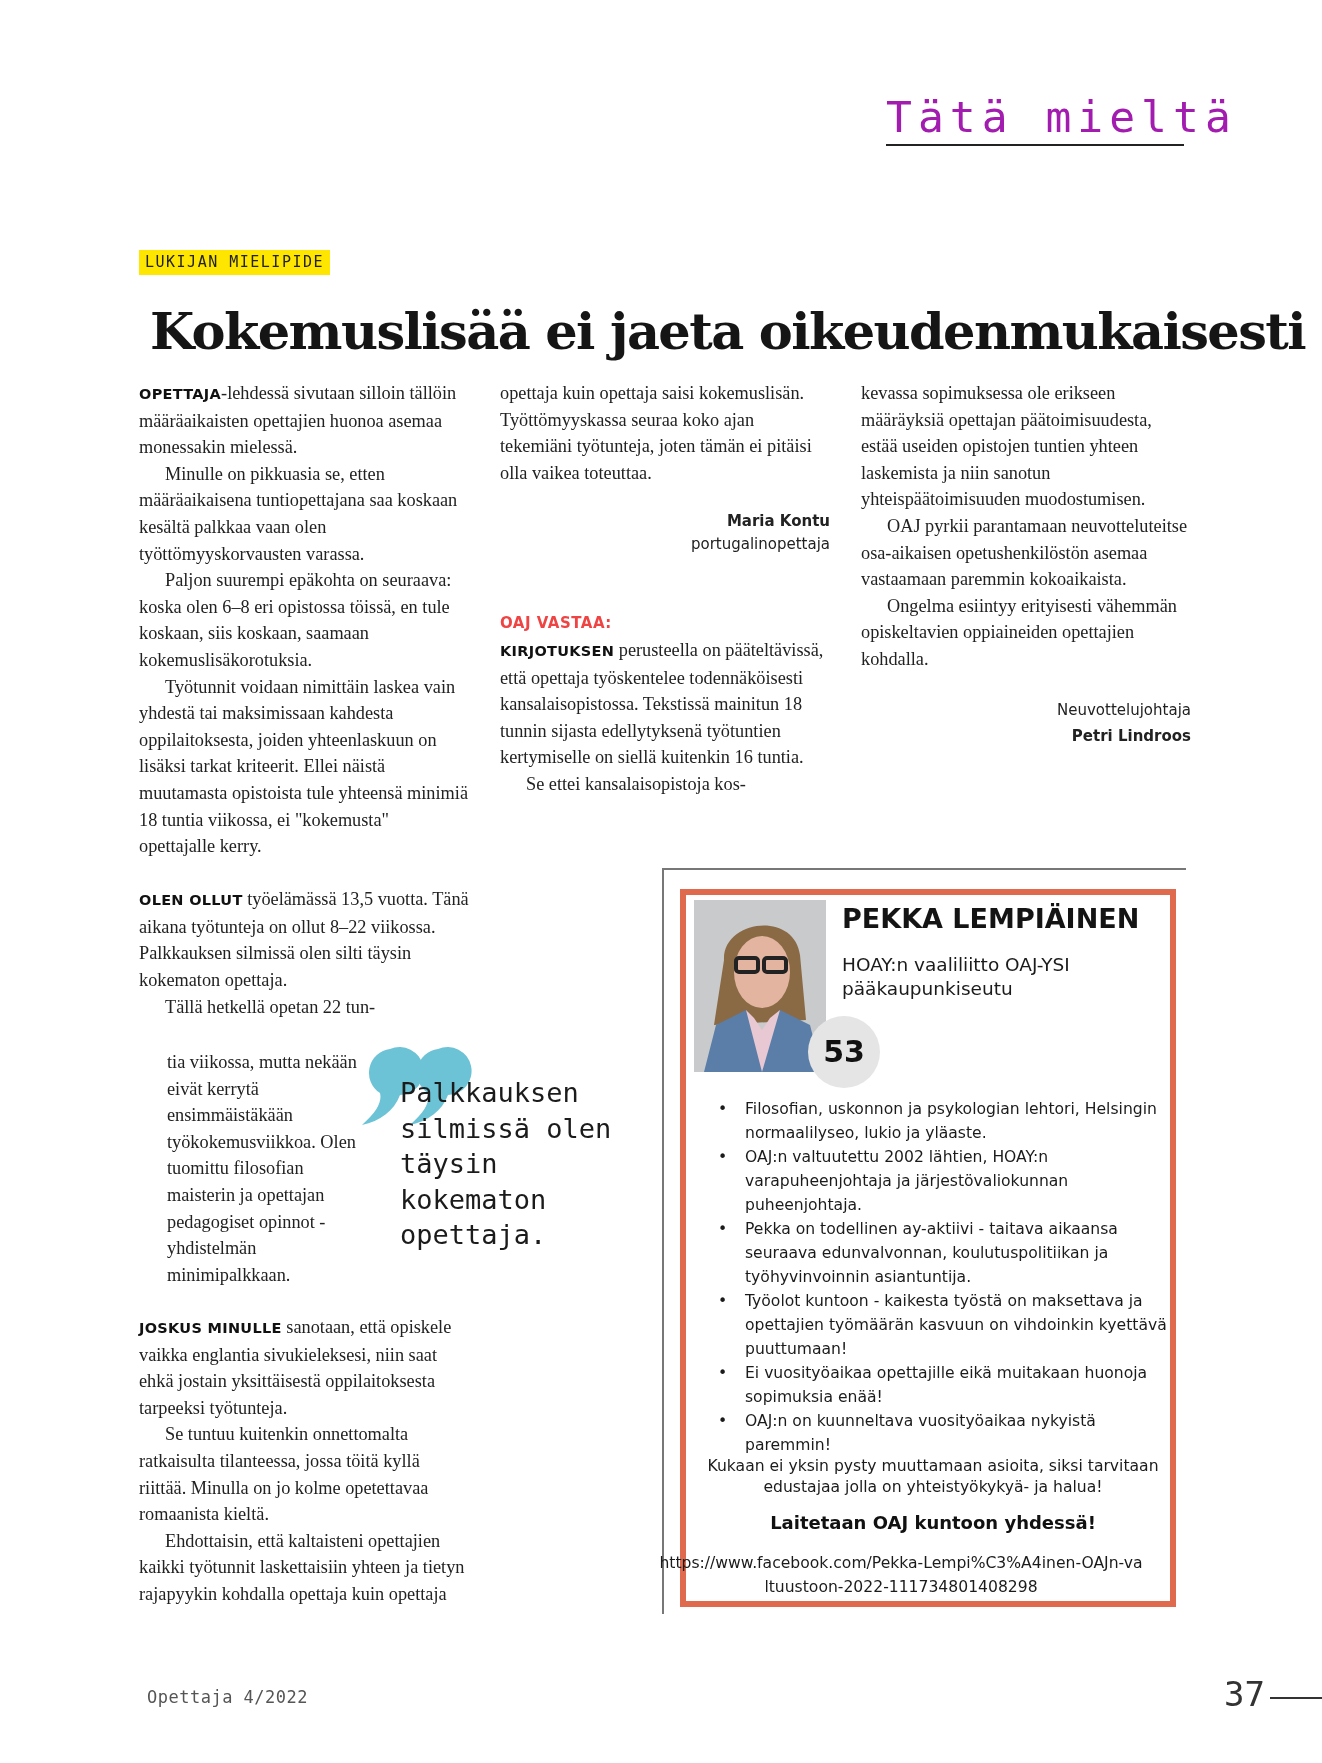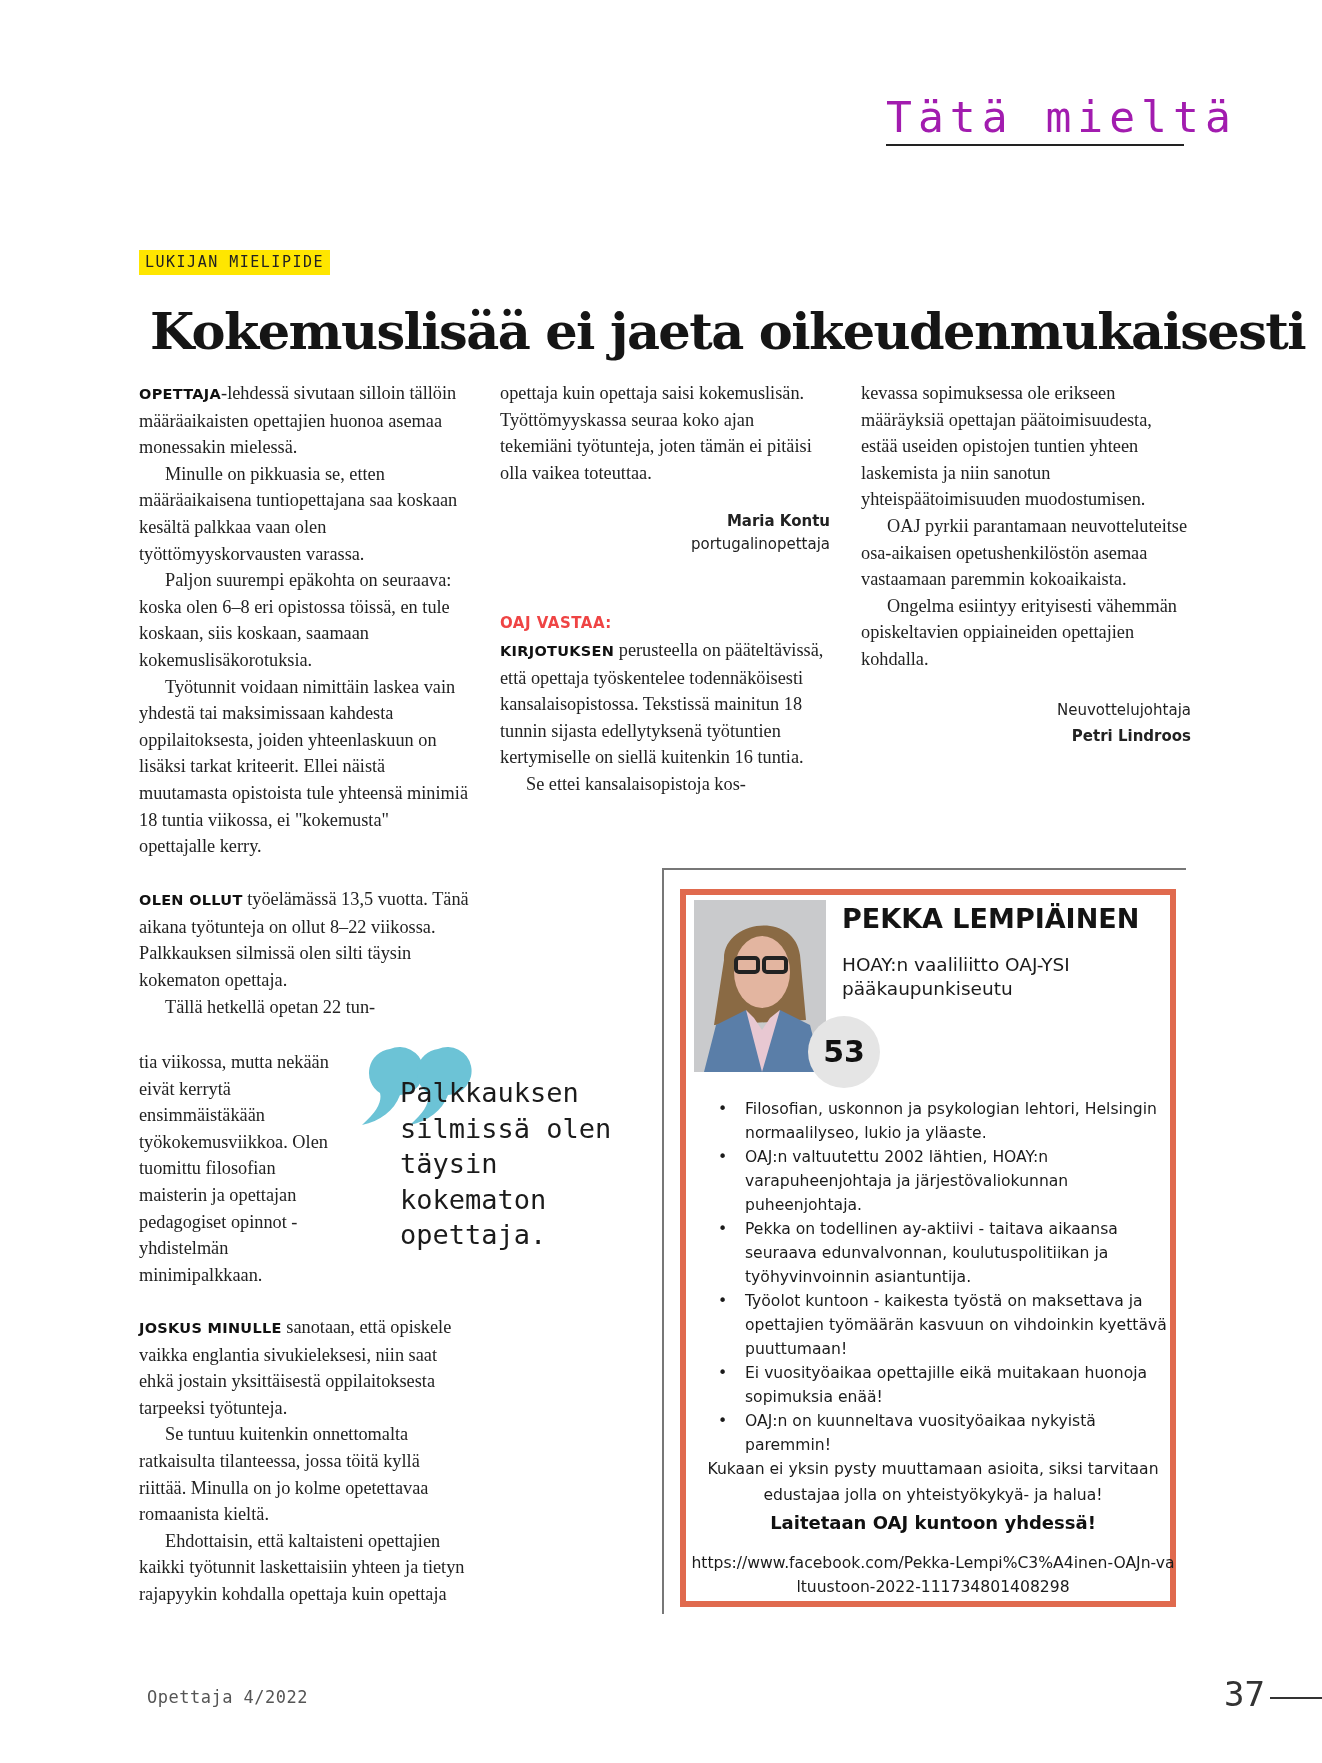--- a/index.html
+++ b/index.html
@@ -86,29 +86,29 @@
   .ad-list {
     left: 712px; top: 1097px; width: 455px; margin: 0; padding: 0; list-style: none;
     font-family: "DejaVu Sans", "Liberation Sans", sans-serif;
     font-size: 15.6px; line-height: 24px; color: #1b1b1b;
   }
   .ad-list li { position: relative; padding-left: 33px; }
   .ad-list li .bullet { position: absolute; left: 6px; top: 0; }
   .ad-closing {
     left: 690px; top: 1456px; width: 486px; text-align: center;
     font-family: "DejaVu Sans", "Liberation Sans", sans-serif;
-    font-size: 15.6px; line-height: 26px; color: #1b1b1b;
+    font-size: 15.6px; line-height: 21px; color: #1b1b1b;
   }
   .ad-slogan {
     left: 690px; top: 1512px; width: 486px; text-align: center;
     font-family: "DejaVu Sans", "Liberation Sans", sans-serif; font-weight: bold;
     font-size: 18px; color: #111;
   }
   .ad-url {
-    left: 690px; top: 1551px; width: 486px; text-align: center;
+    left: 658px; top: 1551px; width: 486px; text-align: center;
     font-family: "DejaVu Sans", "Liberation Sans", sans-serif;
     font-size: 15.6px; line-height: 24px; color: #1b1b1b; word-break: break-all;
   }
   .footer-mag {
     left: 147px; top: 1687px;
     font-family: "DejaVu Sans Mono", "Liberation Mono", monospace;
     font-size: 17px; color: #555; letter-spacing: 0.5px;
   }
   .footer-page {
     left: 1224px; top: 1674px;
@@ -130,21 +130,21 @@
   <p><span class="lead">OPETTAJA</span><span>-lehdessä sivutaan silloin tällöin määräaikaisten opettajien huonoa asemaa monessakin mielessä.</span></p>
   <p class="indent">Minulle on pikkuasia se, etten määräaikaisena tuntiopettajana saa koskaan kesältä palkkaa vaan olen työttömyyskorvausten varassa.</p>
   <p class="indent">Paljon suurempi epäkohta on seuraava: koska olen 6–8 eri opistossa töissä, en tule koskaan, siis koskaan, saamaan kokemuslisäkorotuksia.</p>
   <p class="indent">Työtunnit voidaan nimittäin laskea vain yhdestä tai maksimissaan kahdesta oppilaitoksesta, joiden yhteenlaskuun on lisäksi tarkat kriteerit. Ellei näistä muutamasta opistoista tule yhteensä minimiä 18 tuntia viikossa, ei "kokemusta" opettajalle kerry.</p>
   <div class="gap"></div>
   <p><span class="lead">OLEN OLLUT</span><span> työelämässä 13,5 vuotta. Tänä aikana työtunteja on ollut 8–22 viikossa. Palkkauksen silmissä olen silti täysin kokematon opettaja.</span></p>
   <p class="indent">Tällä hetkellä opetan 22 tun-</p>
 </div>
 
 <div class="abs col col1b">
-  <p style="width:190px;">tia viikossa, mutta nekään eivät kerrytä ensimmäistäkään työkokemusviikkoa. Olen tuomittu filosofian maisterin ja opettajan pedagogiset opinnot -yhdistelmän minimipalkkaan.</p>
+  <p style="width:190px;margin-left:28px;">tia viikossa, mutta nekään eivät kerrytä ensimmäistäkään työkokemusviikkoa. Olen tuomittu filosofian maisterin ja opettajan pedagogiset opinnot -yhdistelmän minimipalkkaan.</p>
 </div>
 
 <div class="abs col col1c" style="top:1314px;">
   <p><span class="lead">JOSKUS MINULLE</span><span> sanotaan, että opiskele vaikka englantia sivukieleksesi, niin saat ehkä jostain yksittäisestä oppilaitoksesta tarpeeksi työtunteja.</span></p>
   <p class="indent">Se tuntuu kuitenkin onnettomalta ratkaisulta tilanteessa, jossa töitä kyllä riittää. Minulla on jo kolme opetettavaa romaanista kieltä.</p>
   <p class="indent" style="height:80px; overflow:hidden;">Ehdottaisin, että kaltaisteni opettajien kaikki työtunnit laskettaisiin yhteen ja tietyn rajapyykin kohdalla opettaja kuin opettaja saisi kokemuslisän. Työttömyyskassa seuraa koko ajan tekemiäni työtunteja, joten tämän ei pitäisi olla vaikea toteuttaa.</p>
 </div>
 
 <div class="abs col col2">
   <p>opettaja kuin opettaja saisi kokemuslisän. Työttömyyskassa seuraa koko ajan tekemiäni työtunteja, joten tämän ei pitäisi olla vaikea toteuttaa.</p>

